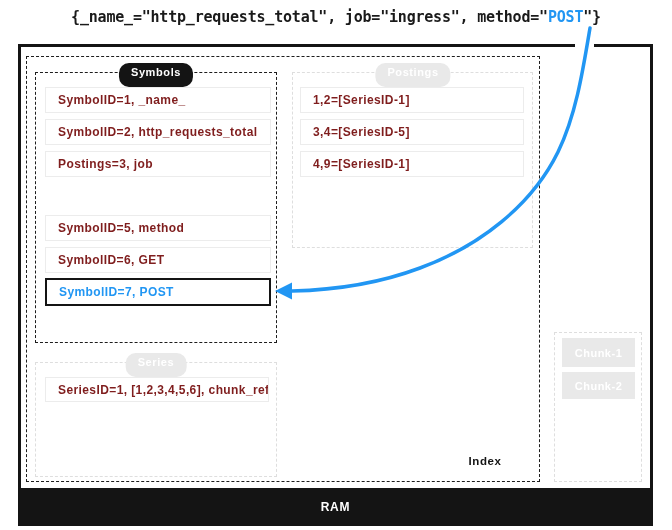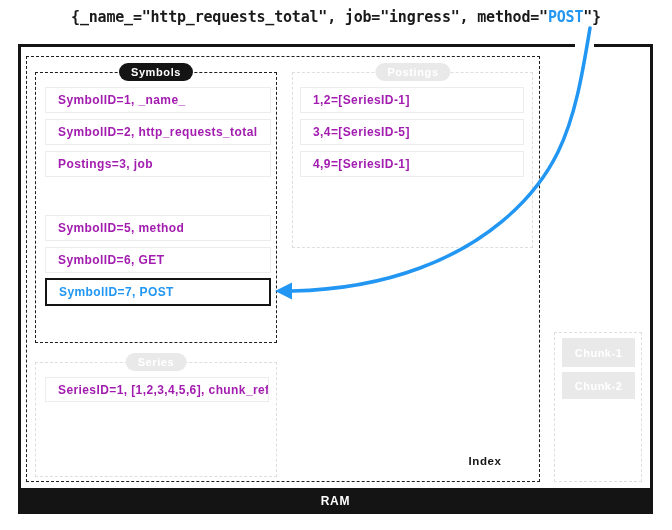--- a/index.html
+++ b/index.html
@@ -13,21 +13,21 @@
     font-family:"DejaVu Sans Mono",monospace;font-weight:bold;font-size:15px;
     color:#1a1a1a;white-space:nowrap;letter-spacing:-0.2px;
   }
   .code-line .hl{color:#2196f3;}
   
   .ram-box{
     position:absolute;left:18px;top:44px;width:635px;height:470px;
     border:3px solid #141414;box-sizing:border-box;background:#fff;
   }
   .ram-bar{
-    position:absolute;left:18px;top:488px;width:635px;height:26px;background:#141414;
+    position:absolute;left:18px;top:488px;width:635px;height:38px;background:#141414;
     color:#fff;font-weight:bold;font-size:12px;letter-spacing:0.8px;
     display:flex;align-items:center;justify-content:center;z-index:3;
   }
   
   .index-box{
     position:absolute;left:26px;top:56px;width:514px;height:426px;
     border:1.6px dashed #1d1d1d;box-sizing:border-box;
   }
   .index-label{
     position:absolute;left:440px;top:455px;width:90px;text-align:center;
@@ -36,34 +36,34 @@
   
   .sec{position:absolute;box-sizing:border-box;}
   .sec.dark{border:1.6px dashed #1d1d1d;}
   .sec.light{border:1.6px dashed #dedede;}
   .symbols-box{left:35px;top:72px;width:242px;height:271px;}
   .postings-box{left:292px;top:72px;width:241px;height:176px;}
   .series-box{left:35px;top:362px;width:242px;height:115px;}
   .chunks-box{left:554px;top:332px;width:88px;height:150px;}
   
   .pill{
-    position:absolute;transform:translateX(-50%);height:18px;line-height:18px;
+    position:absolute;transform:translateX(-50%);height:24px;line-height:18px;
     padding:0 12px;border-radius:10px;font-size:11px;font-weight:bold;
     letter-spacing:0.6px;color:#fff;white-space:nowrap;z-index:2;
   }
   .pill.black{background:#141414;}
   .pill.gray{background:#e9e9e9;}
   .pill-symbols{left:156px;top:63px;}
   .pill-postings{left:413px;top:63px;}
   .pill-series{left:156px;top:353px;}
   
   .row{
     position:absolute;height:26px;box-sizing:border-box;border:1.5px solid #ececec;
     background:#fff;display:flex;align-items:center;padding-left:12px;
-    font-size:12px;font-weight:bold;color:#a21caf;letter-spacing:0.4px;
+    font-size:12px;font-weight:bold;color:#7f1d1d;letter-spacing:0.4px;
     white-space:nowrap;overflow:hidden;
   }
   .row.hl-row{
     border:2px solid #141414;color:#2196f3;height:28px;z-index:2;
   }
   .sym-row{left:45px;width:226px;}
   .post-row{left:300px;width:224px;text-align:right;}
   .ser-row{left:45px;width:224px;height:25px;}
   
   .chunk{

